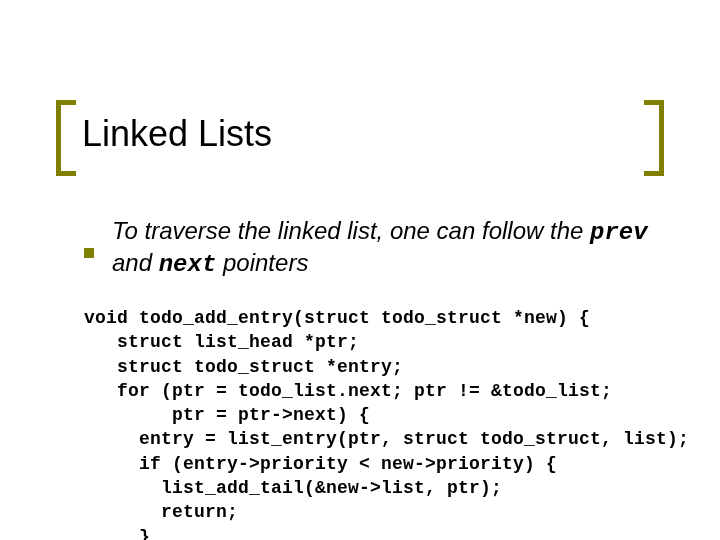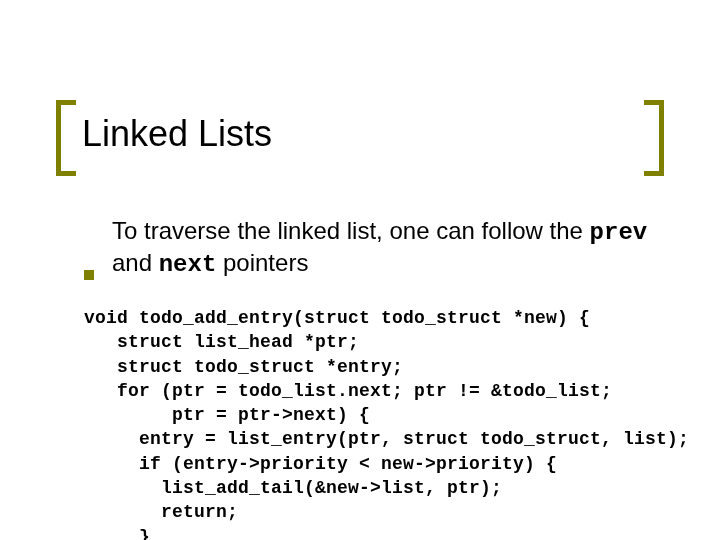--- a/index.html
+++ b/index.html
@@ -52,21 +52,22 @@
     color: #000;
   }
   .body {
     position: absolute;
     left: 84px;
     top: 168px;
     width: 580px;
   }
   .bullet-row {
     display: flex;
-    align-items: flex-end;
+    align-items: center;
+    font-style: italic;
   }
   .square-bullet {
     width: 10px;
     height: 10px;
     background: #808000;
     margin-top: 10px;
     margin-right: 18px;
     flex: 0 0 auto;
   }
   .bullet-text {

